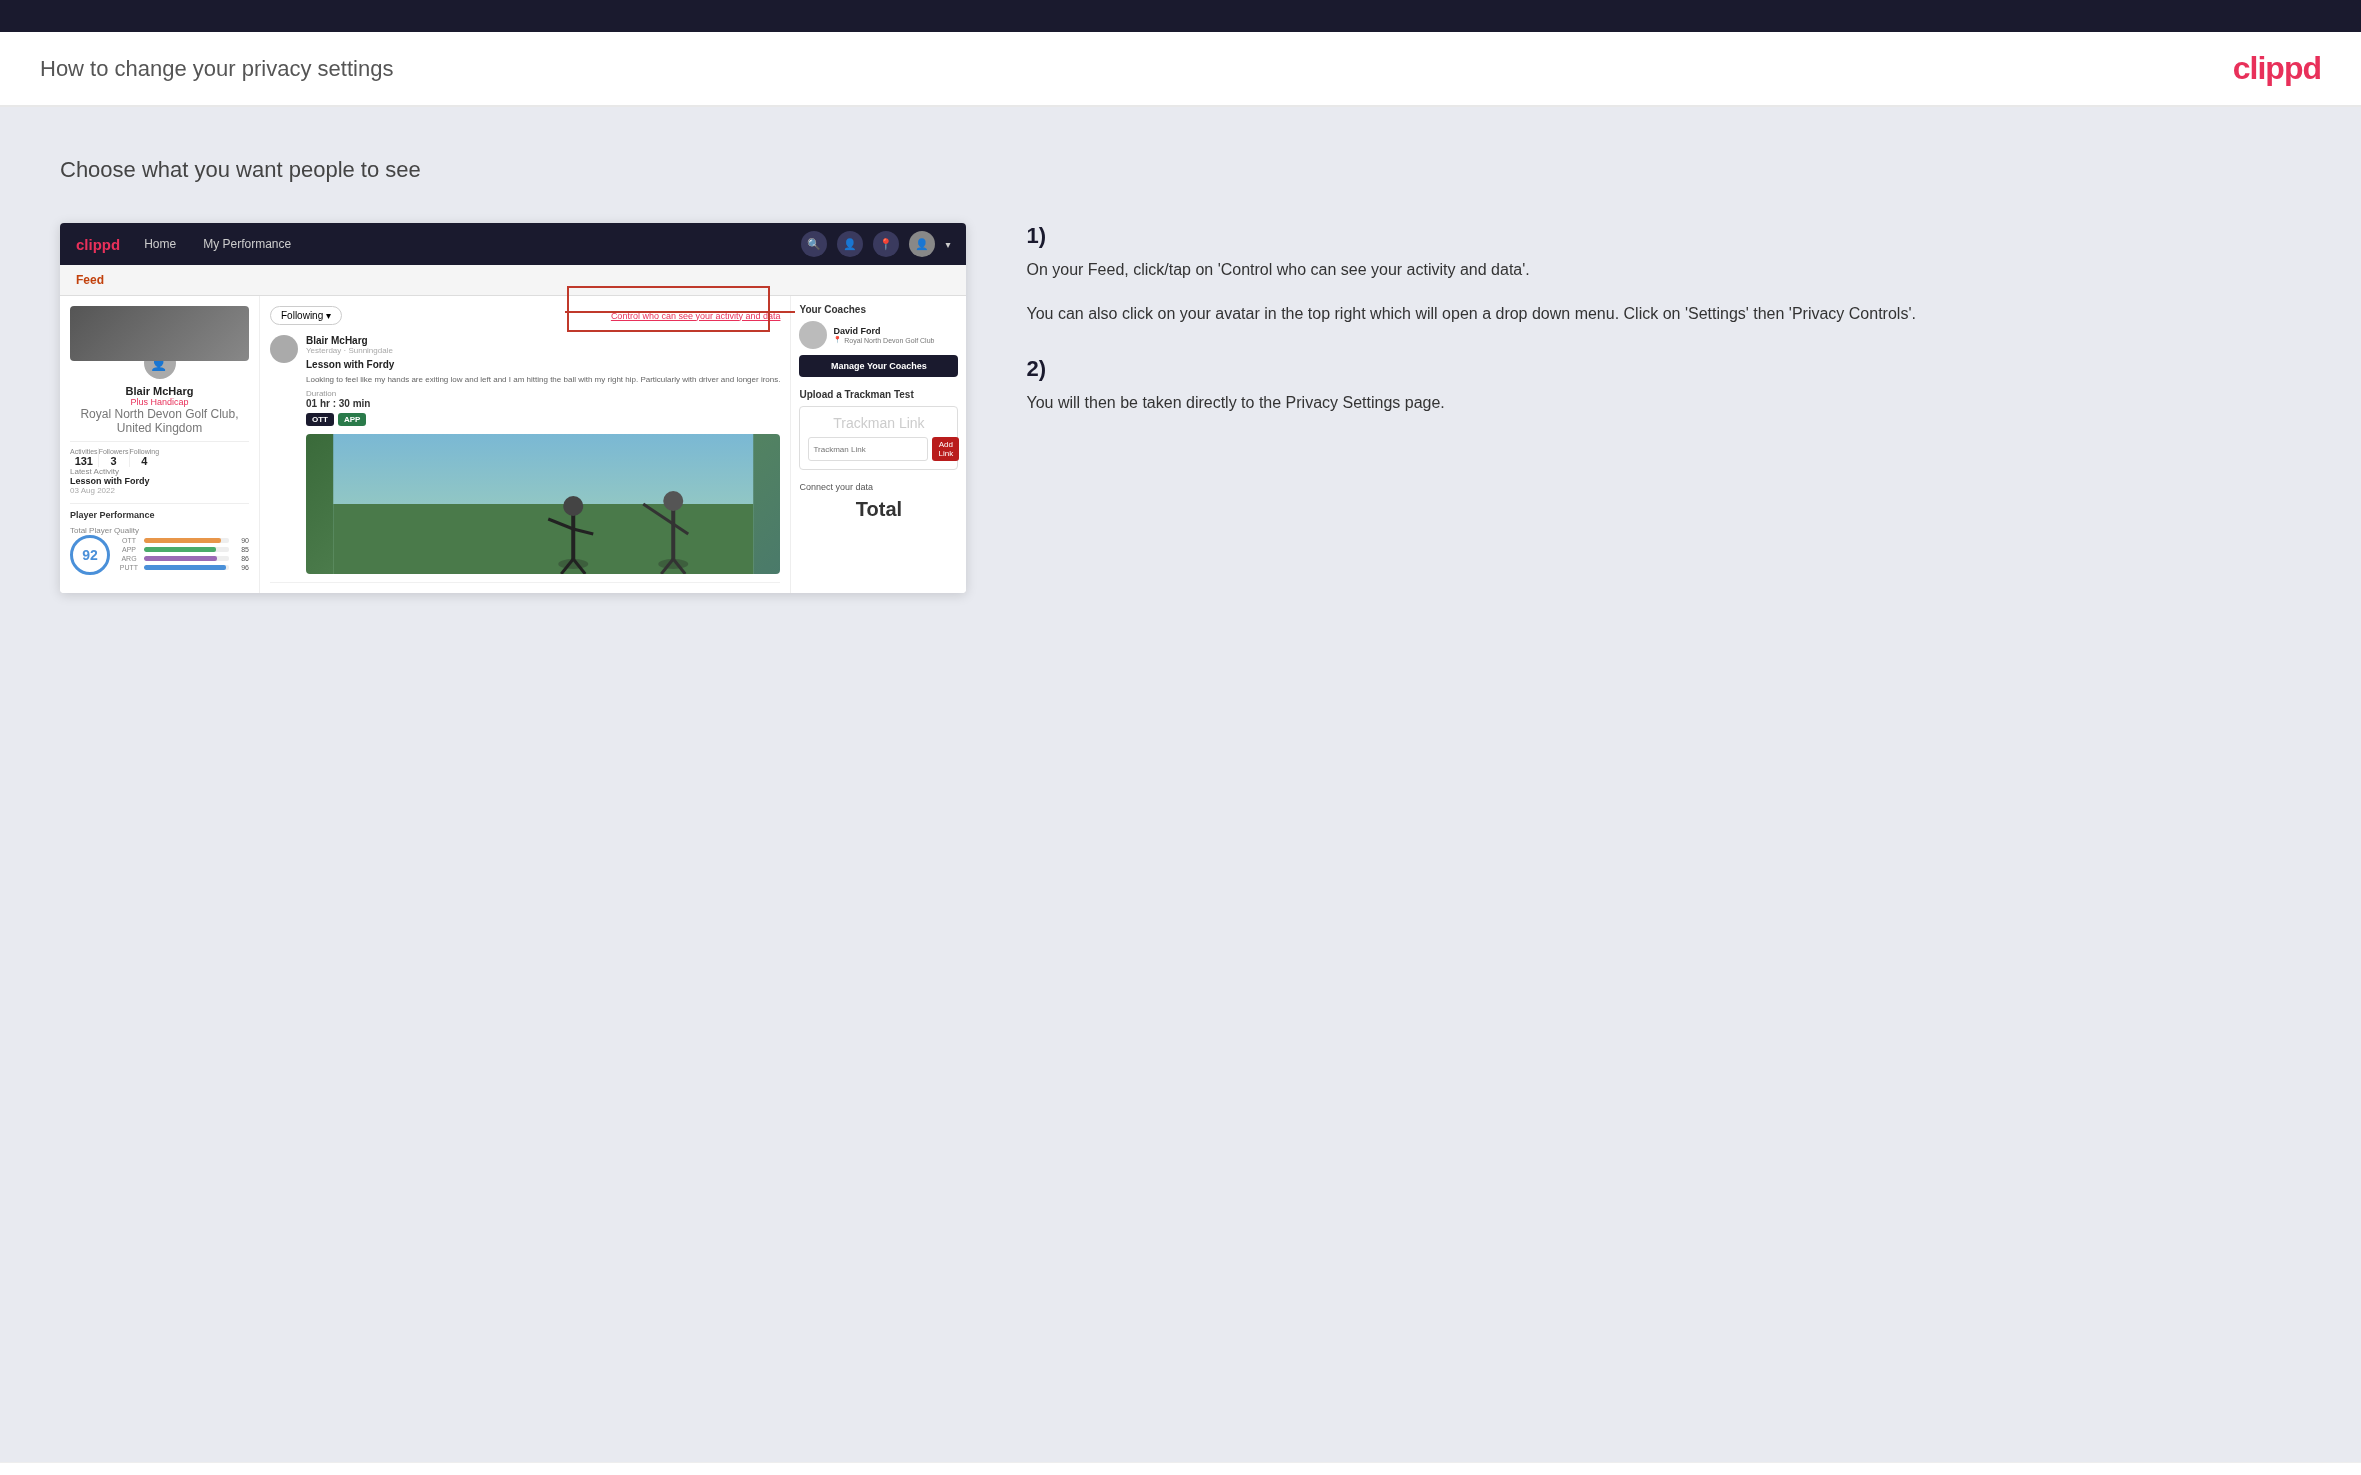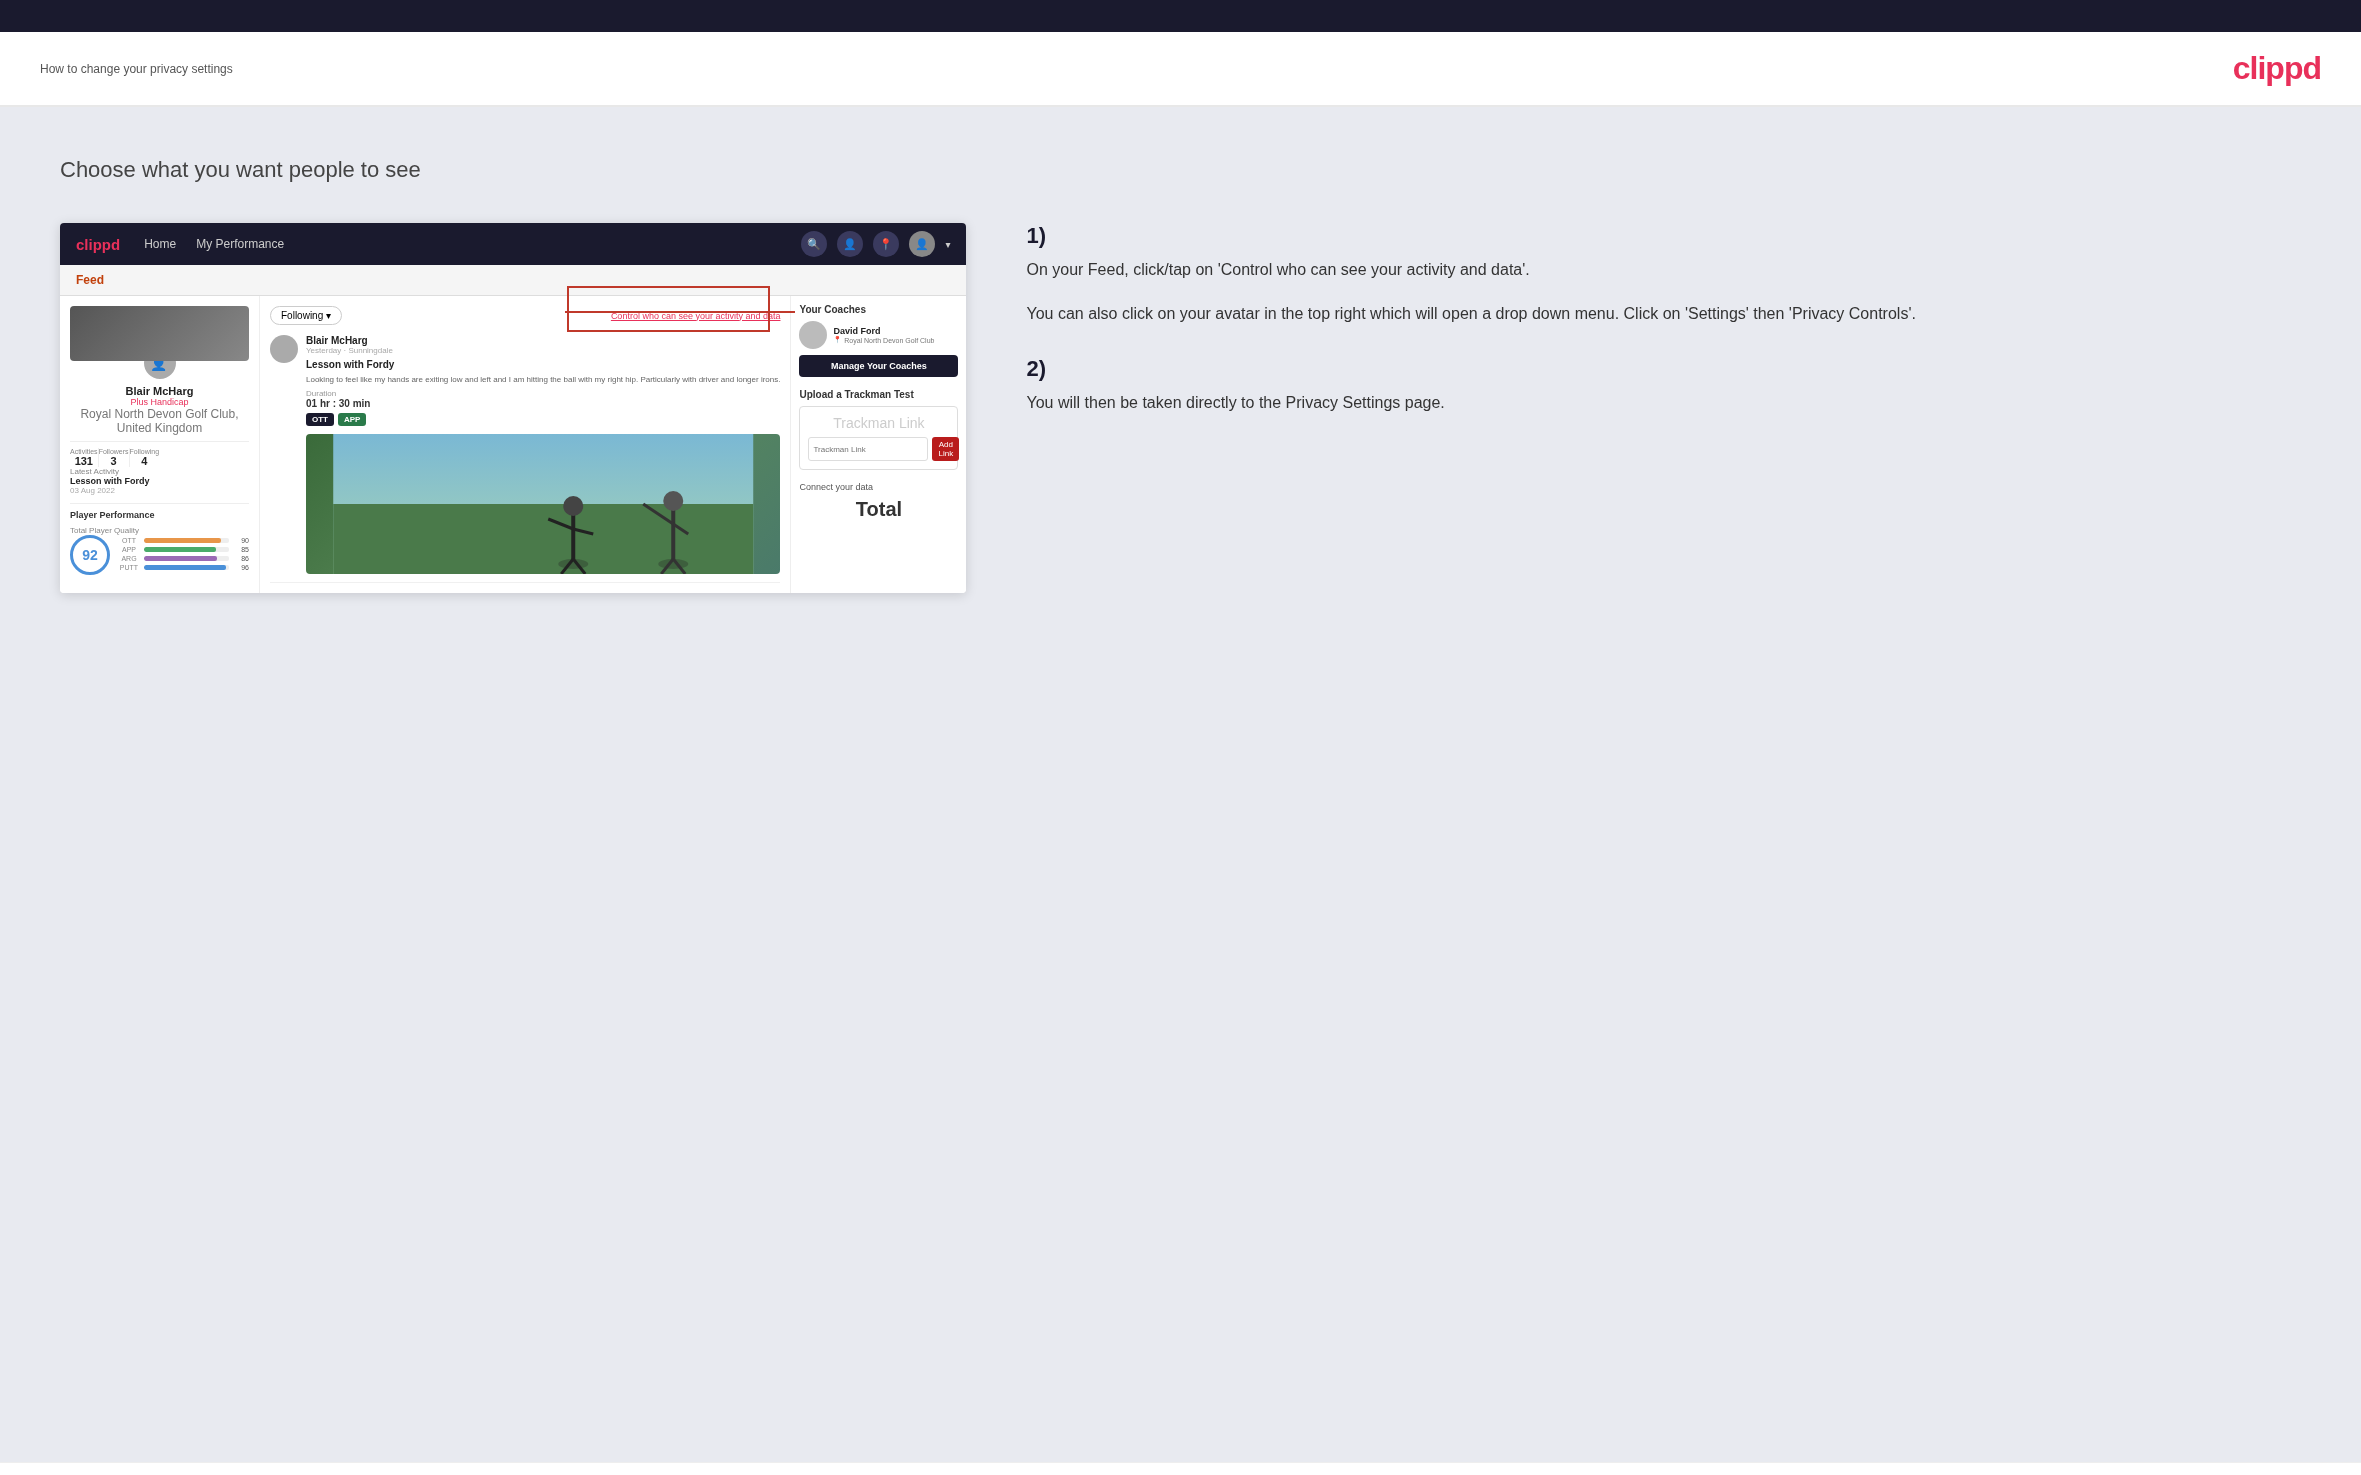--- a/index.html
+++ b/index.html
@@ -13,21 +13,21 @@
     .header {
       display: flex;
       align-items: center;
       justify-content: space-between;
       padding: 18px 40px;
       background: #fff;
       border-bottom: 2px solid #e8e8e8;
     }
 
     .header-title {
-      font-size: 12px;
+      font-size: 22px;
       color: #555;
     }
 
     .clippd-logo {
       font-size: 32px;
       font-weight: bold;
       color: #e8305a;
       letter-spacing: -1px;
     }
 
@@ -73,21 +73,21 @@
       padding: 8px 16px;
       gap: 24px;
     }
     .app-navbar .nav-logo {
       color: #e8305a;
       font-weight: bold;
       font-size: 15px;
     }
     .app-navbar .nav-links {
       display: flex;
-      gap: 20px;
+      gap: 27px;
     }
     .app-navbar .nav-link {
       color: #ccc;
       font-size: 12px;
       text-decoration: none;
     }
     .app-navbar .nav-icons {
       margin-left: auto;
       display: flex;
       gap: 10px;

